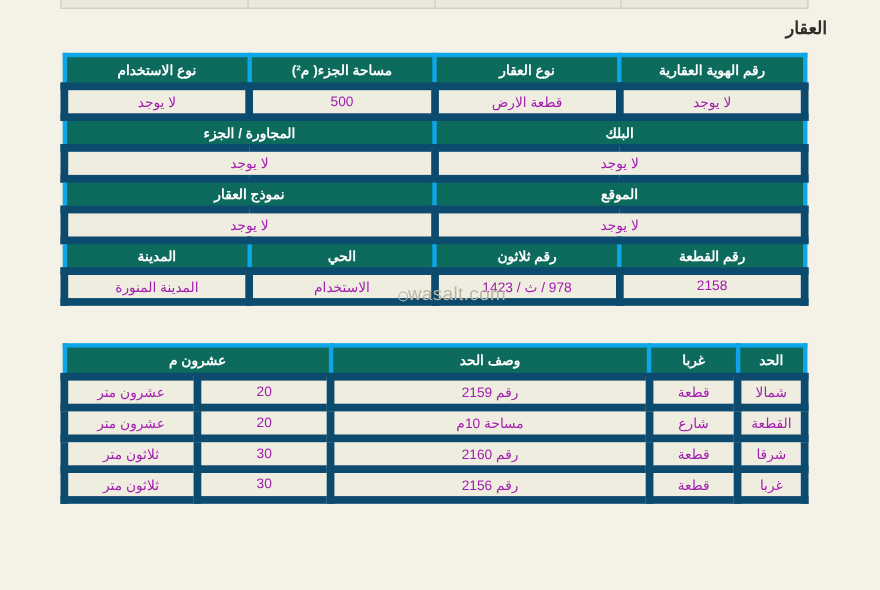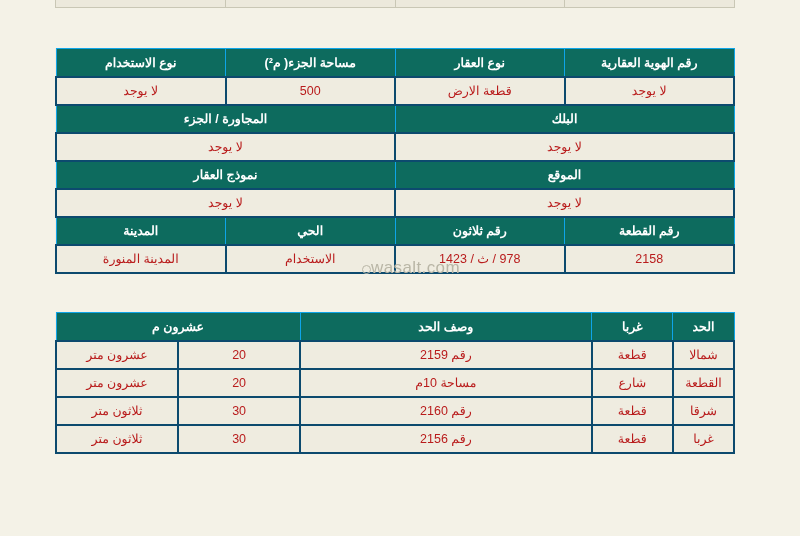--- a/index.html
+++ b/index.html
@@ -56,31 +56,31 @@
   #tbl-property { top: 48px; right: 65px; width: 680px; }
   #tbl-bounds   { top: 312px; right: 65px; width: 680px; }
 
   table.prop th {
     background: #0d6b5e;
     color: #ffffff;
     font-size: 12.5px;
     font-weight: bold;
     text-align: center;
     height: 28px;
-    border: 1px solid #0ea5e9;
+    border: 4px solid #0ea5e9;
     padding: 0 4px;
     white-space: nowrap;
   }
   table.prop td {
     background: #efece0;
-    color: #b91c1c;
+    color: #a21caf;
     font-size: 12.5px;
     text-align: center;
     height: 28px;
-    border: 2px solid #0c4a6e;
+    border: 7px solid #0c4a6e;
     padding: 0 4px;
     white-space: nowrap;
   }
 
   
   .watermark {
     position: absolute;
     top: 258px; right: 340px;
     font-size: 17px;
     color: #b9b6a6;
@@ -102,20 +102,21 @@
 
 <div id="page">
 
   <div class="top-strip">
     <div class="cell"></div>
     <div class="cell"></div>
     <div class="cell"></div>
     <div class="cell"></div>
   </div>
 
+  <div class="section-title">العقار</div>
 
   <table class="prop" id="tbl-property">
     <colgroup>
       <col style="width:25%">
         <col style="width:25%">
         <col style="width:25%">
         <col style="width:25%">
     </colgroup>
     <tbody>
       <tr>

